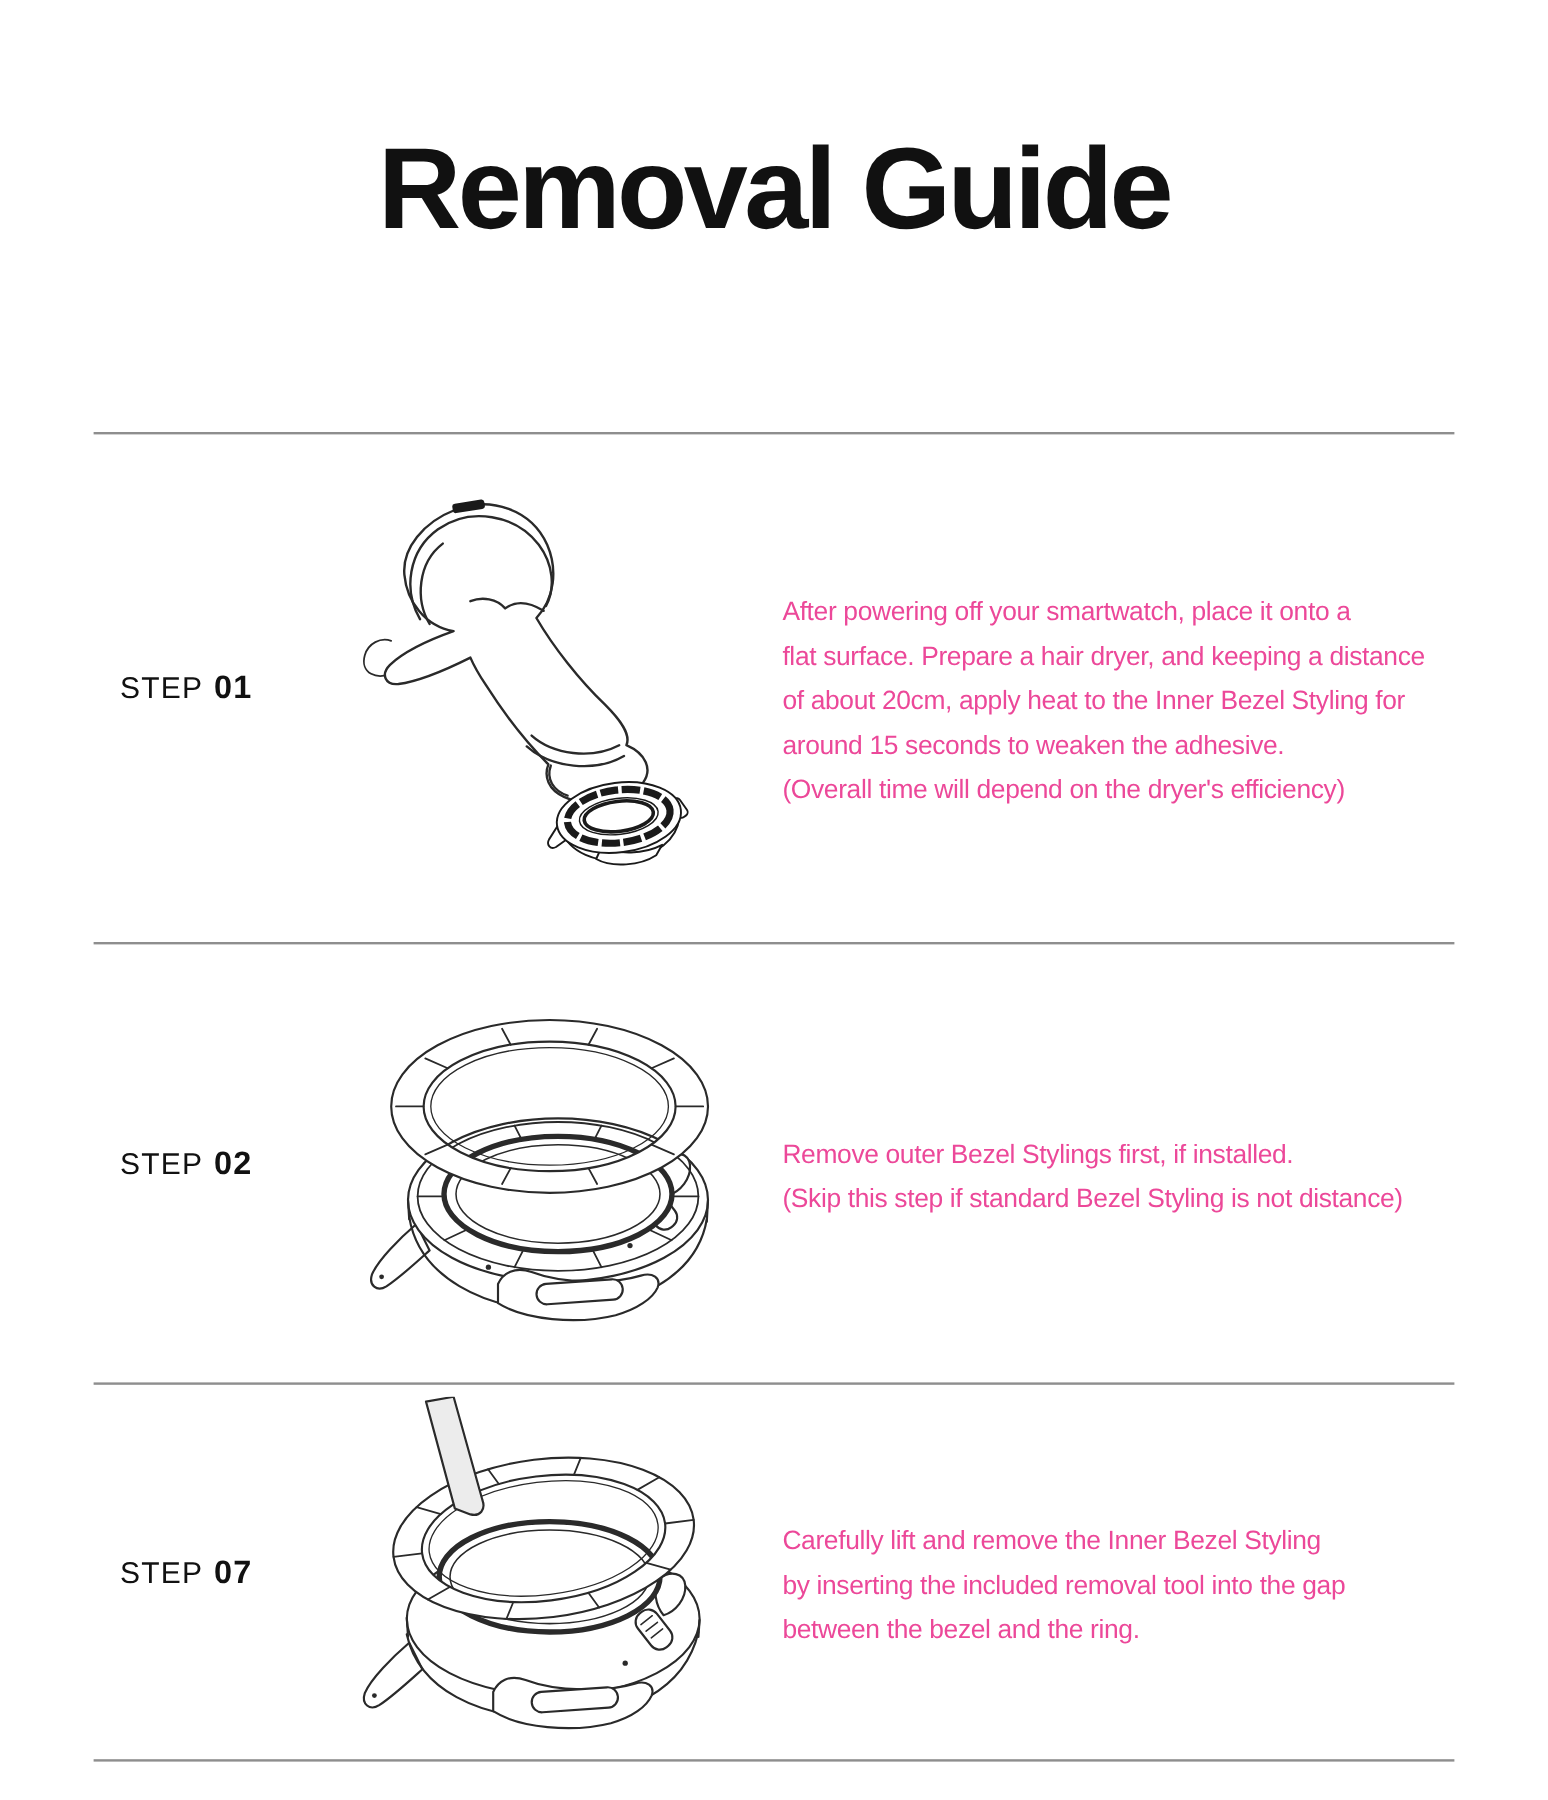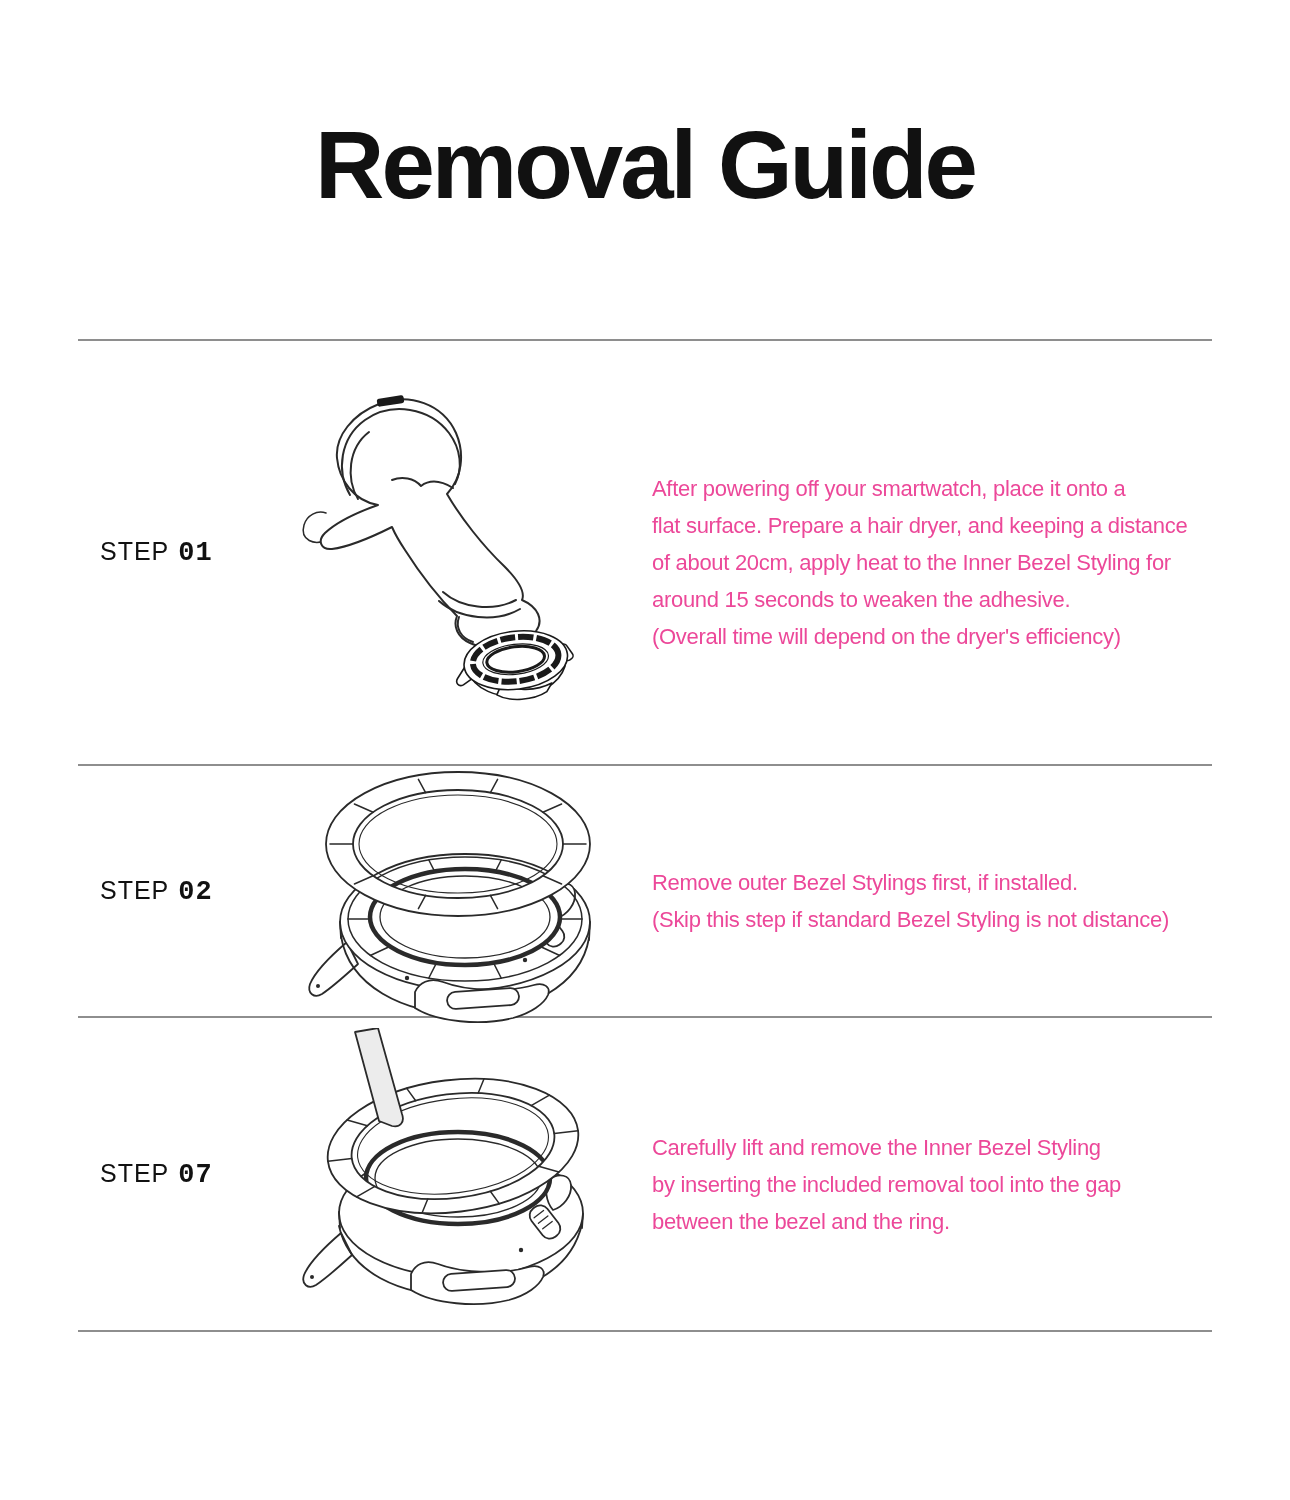--- a/index.html
+++ b/index.html
@@ -4,55 +4,54 @@
 <style>
   html, body { margin: 0; padding: 0; }
   body {
     width: 1290px;
     height: 1500px;
     background: #ffffff;
     font-family: "Liberation Sans", sans-serif;
     overflow: hidden;
   }
   header {
-    height: 304px;
+    height: 360px;
     display: flex;
     align-items: center;
     justify-content: center;
     padding-bottom: 16px;
     box-sizing: border-box;
-    margin-top: 35px;
   }
   h1.title {
     margin: 0;
     padding-bottom: 28px;
     font-size: 96px;
     font-weight: bold;
     letter-spacing: -3px;
     color: #111111;
   }
   main { margin: 0 78px; }
   .step-row {
     display: flex;
     align-items: center;
     border-top: 2px solid #8e8e8e;
     box-sizing: border-box;
   }
   .step-row.row-1 { height: 425px; }
-  .step-row.row-2 { height: 252px; }
+  .step-row.row-2 { height: 367px; }
   .step-row.row-3 { height: 316px; border-bottom: 2px solid #8e8e8e; }
   .step-label {
     flex: 0 0 178px;
     padding-left: 22px;
     font-size: 25px;
     color: #111111;
     white-space: nowrap;
   }
   .step-word { letter-spacing: 1px; }
-  .step-num  { font-weight: bold; font-size: 27px; letter-spacing: 1px; margin-left: 9px; font-family: Liberation Mono, monospace; }
+  .step-num  { font-weight: bold; font-size: 27px; letter-spacing: 1px; margin-left: 9px; }
   .step-illus {
     flex: 0 0 360px;
     display: flex;
     justify-content: center;
     align-items: center;
   }
   .row-2 .step-illus { position: relative; top: 15px; }
   .row-3 .step-illus { position: relative; top: 4px; }
   .step-text {
     flex: 1;

